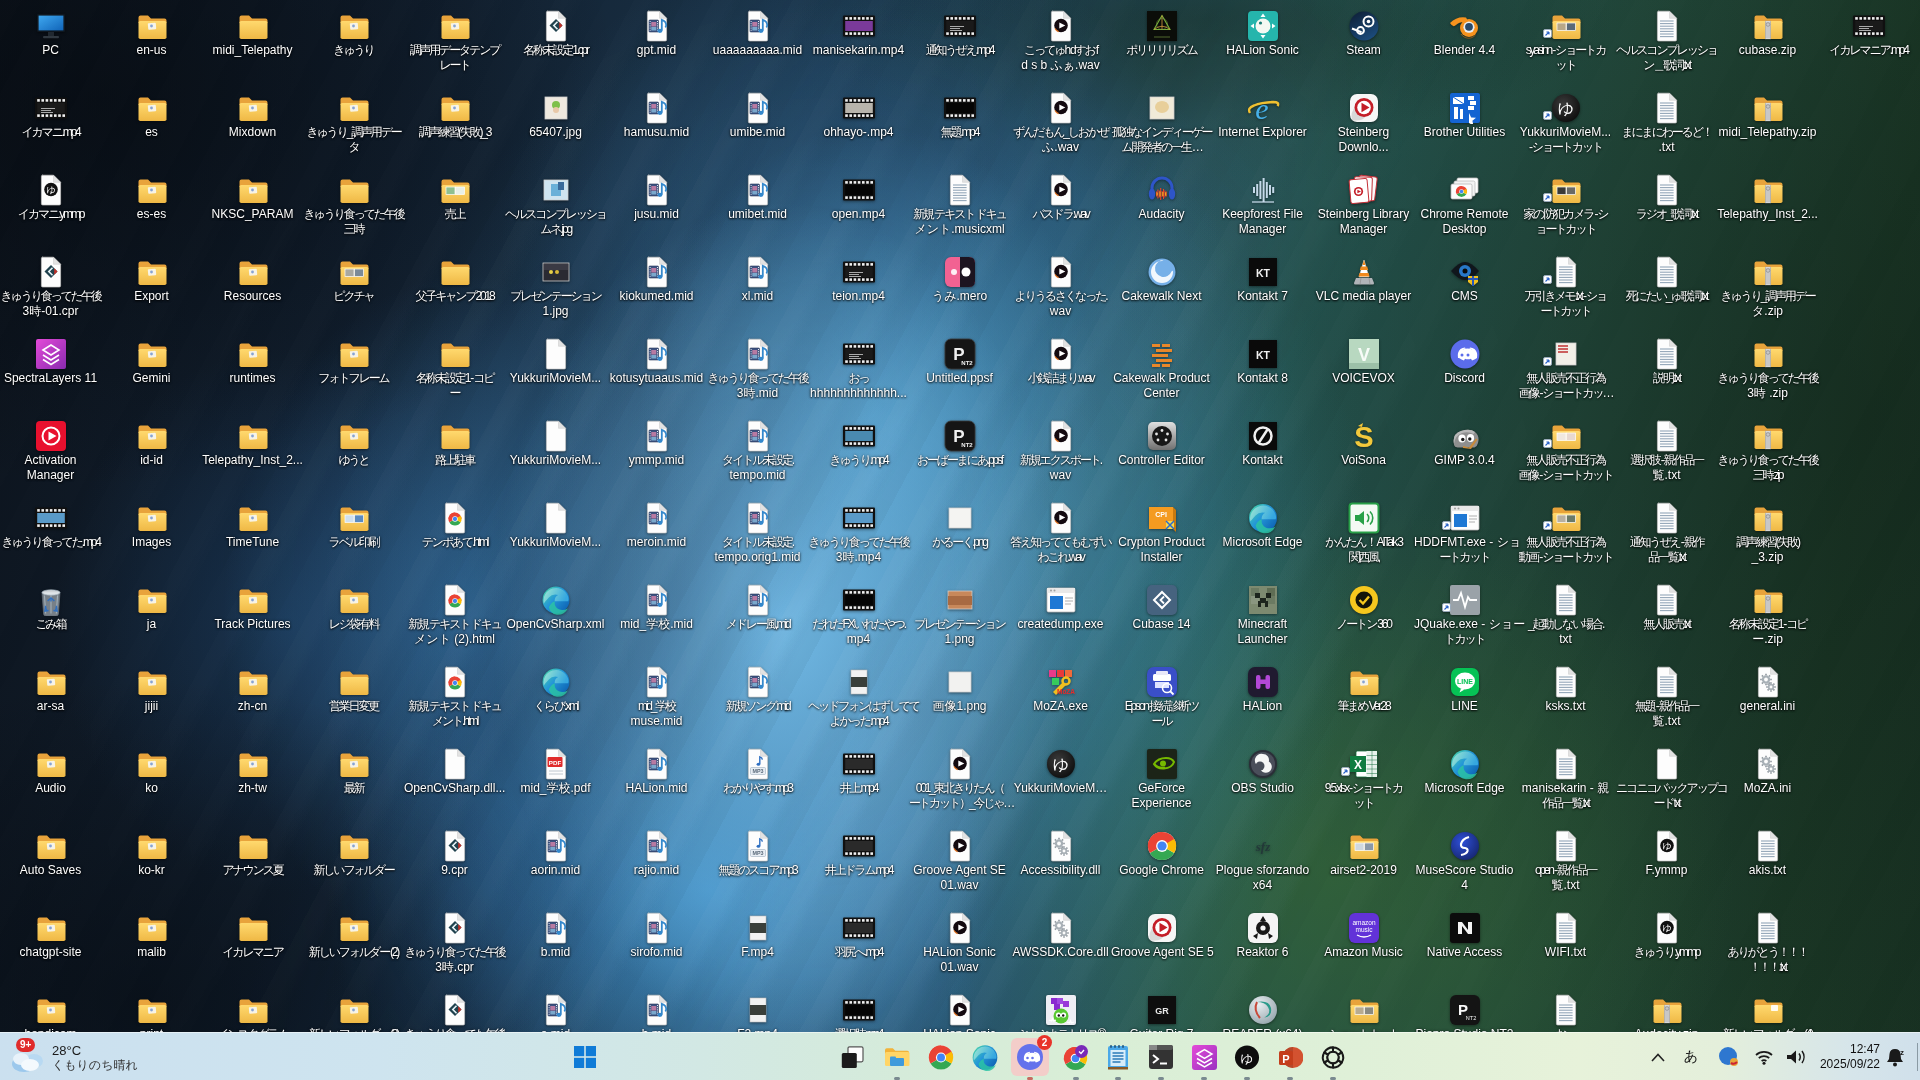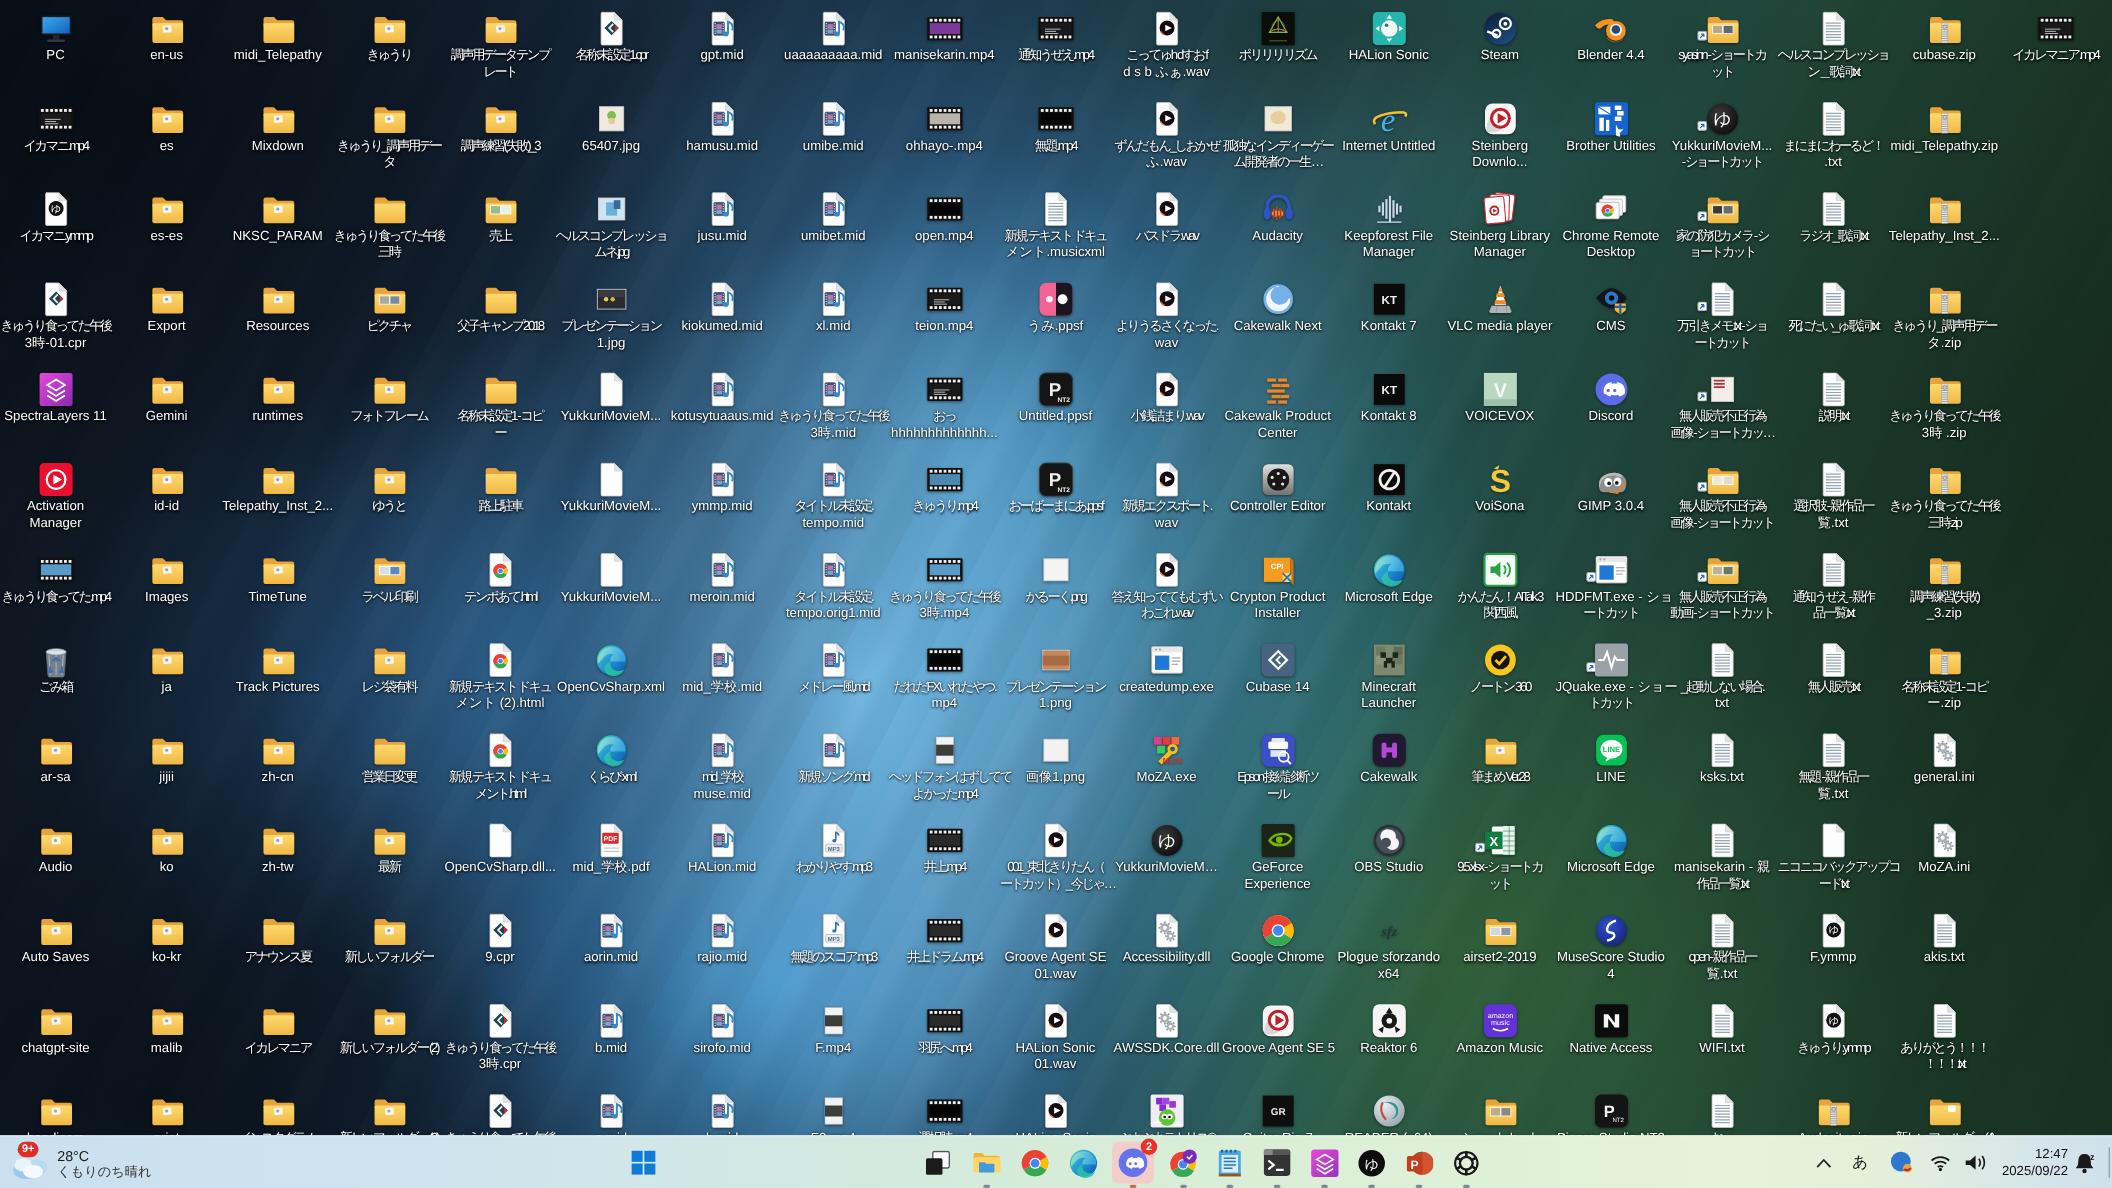--- a/index.html
+++ b/index.html
@@ -605,21 +605,21 @@
     </div>
     <div class="lb"><span class="j">孤独なインディーゲー</span><br><span class="j">ム開発者の一生 …</span></div>
   </div>
 <div class="cl" style="left:1212px;top:92px">
     <div class="ci">
       <svg width="34" height="32" viewBox="0 0 34 32">
         <text x="16" y="27" font-size="30" font-style="italic" fill="#46b0e8" text-anchor="middle" font-family="Liberation Serif">e</text>
         <path d="M4 21 q-3-5 4-7.5 q7-3 19-3.5 q7 0 4.5 4" stroke="#f0c030" stroke-width="2.4" fill="none"></path>
       </svg>
     </div>
-    <div class="lb">Internet Untitled</div>
+    <div class="lb">Internet Explorer</div>
   </div>
 <div class="cl" style="left:1313px;top:92px">
     <div class="ci">
       <svg width="32" height="32" viewBox="0 0 32 32">
         <rect x="2" y="2" width="28" height="28" rx="7" fill="#f6f6f6"></rect>
         <path d="M4 28 q10 2 14-4 l-10-10 q-6 6-4 14z" fill="#d8d8d8"></path>
         <circle cx="16" cy="15.5" r="9.5" fill="#c41e28"></circle>
         <circle cx="16" cy="15.5" r="6.8" fill="#fff"></circle>
         <path d="M13.5 10.8 l8 4.7 -8 4.7z" fill="#c41e28"></path>
       </svg>
@@ -1182,21 +1182,21 @@
   </div>
 <div class="cl" style="left:909px;top:256px">
     <div class="ci">
       <svg width="32" height="32" viewBox="0 0 32 32">
         <rect x="1" y="1" width="30" height="30" rx="6" fill="#f26292"></rect>
         <path d="M16 1 h9 q6 0 6 6 v18 q0 6-6 6 h-9z" fill="#1c1420"></path>
         <circle cx="22" cy="16" r="4.5" fill="#fff"></circle>
         <circle cx="10" cy="16" r="3" fill="#fff" opacity="0.9"></circle>
       </svg>
     </div>
-    <div class="lb">うみ.ppsf</div>
+    <div class="lb">うみ.mero</div>
   </div>
 <div class="cl" style="left:1010px;top:256px">
     <div class="ci">
       <svg width="26" height="32" viewBox="0 0 26 32">
         <path d="M4 1.2h11.5L22.6 8.3v21.4q0 1.3-1.3 1.3H4.7q-1.3 0-1.3-1.3V2.5q0-1.3 1.3-1.3z" fill="#fdfdfd" stroke="#c9c9c9" stroke-width="0.7"></path>
         <path d="M15.5 1.2l7.1 7.1h-7.1z" fill="#e2e2e2" stroke="#c9c9c9" stroke-width="0.5"></path>
         <circle cx="13" cy="15.5" r="6.8" fill="#140a10"></circle>
         <path d="M7 18.5 a7.4 7.4 0 0 0 3.6 3.2" stroke="#e87a28" stroke-width="1.3" fill="none"></path>
         <path d="M11.3 12.6 l6 2.9 -6 2.9z" fill="#fff"></path>
       </svg>
@@ -2688,21 +2688,21 @@
   </div>
 <div class="cl" style="left:1212px;top:666px">
     <div class="ci">
       <svg width="32" height="32" viewBox="0 0 32 32">
         <rect x="1" y="1" width="30" height="30" rx="7" fill="#201a30"></rect>
         <rect x="9" y="9" width="4.5" height="14" rx="2" fill="#b348d8"></rect>
         <rect x="18.5" y="9" width="4.5" height="14" rx="2" fill="#b348d8"></rect>
         <rect x="12" y="13.5" width="8" height="4.5" fill="#b348d8"></rect>
       </svg>
     </div>
-    <div class="lb">Cakewalk</div>
+    <div class="lb">HALion</div>
   </div>
 <div class="cl" style="left:1313px;top:666px">
     <div class="ci">
       <svg width="34" height="30" viewBox="0 0 34 30">
         <path d="M3.5 6.5 q0 -2 2 -2 h7.5 l3 3 h13.5 q2 0 2 2 v2.5 H3.5 z" fill="#e8a33b"></path>
         <defs>
           <linearGradient id="fg" x1="0" y1="0" x2="0" y2="1">
             <stop offset="0" stop-color="#ffd96e"></stop>
             <stop offset="1" stop-color="#efb845"></stop>
           </linearGradient>

